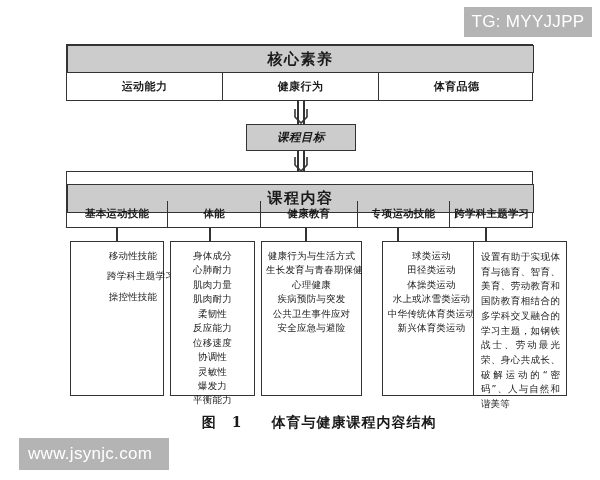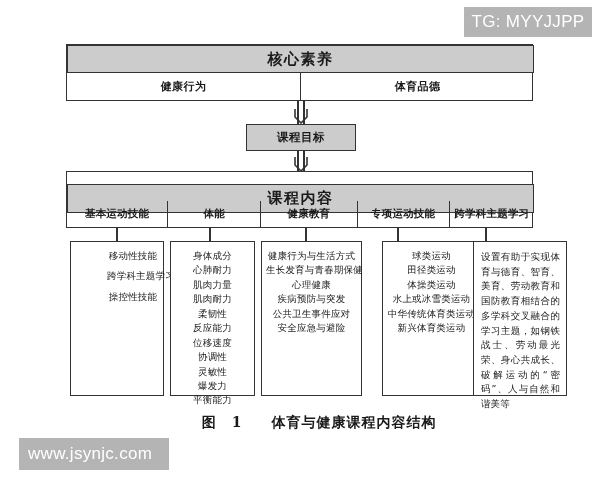--- a/index.html
+++ b/index.html
@@ -75,20 +75,21 @@
 
   .title-cn {
     font-weight: bold;
     font-size: 15px;
     letter-spacing: 1.5px;
   }
   .sub-cn {
     font-weight: bold;
     font-size: 11.5px;
     letter-spacing: 0.5px;
+    font-style: italic;
   }
   .col-head {
     font-weight: bold;
     font-size: 10.5px;
     letter-spacing: 0.2px;
   }
 
   
   #core-table {
     left: 66px;
@@ -218,20 +219,21 @@
 </head>
 <body>
 
 <div id="diagram">
 
   <div class="abs box" id="core-table">
     <div class="abs box shaded ctr" id="core-header">
       <span class="title-cn">核心素养</span>
     </div>
     <div id="core-cells">
+      <div class="cell">运动能力</div>
       <div class="cell">健康行为</div>
       <div class="cell">体育品德</div>
     </div>
   </div>
 
   <div class="abs arrow-shaft-l" style="left:297px; top:101px; height:23px;"></div>
   <div class="abs arrow-shaft-r" style="left:303px; top:101px; height:23px;"></div>
   <svg class="abs" style="left:294px; top:108px;" width="14" height="16" viewBox="0 0 14 16">
     <path d="M1 1 L1 9 L7 15 L13 9 L13 1" fill="none" stroke="#333333" stroke-width="1.6"></path>
   </svg>

